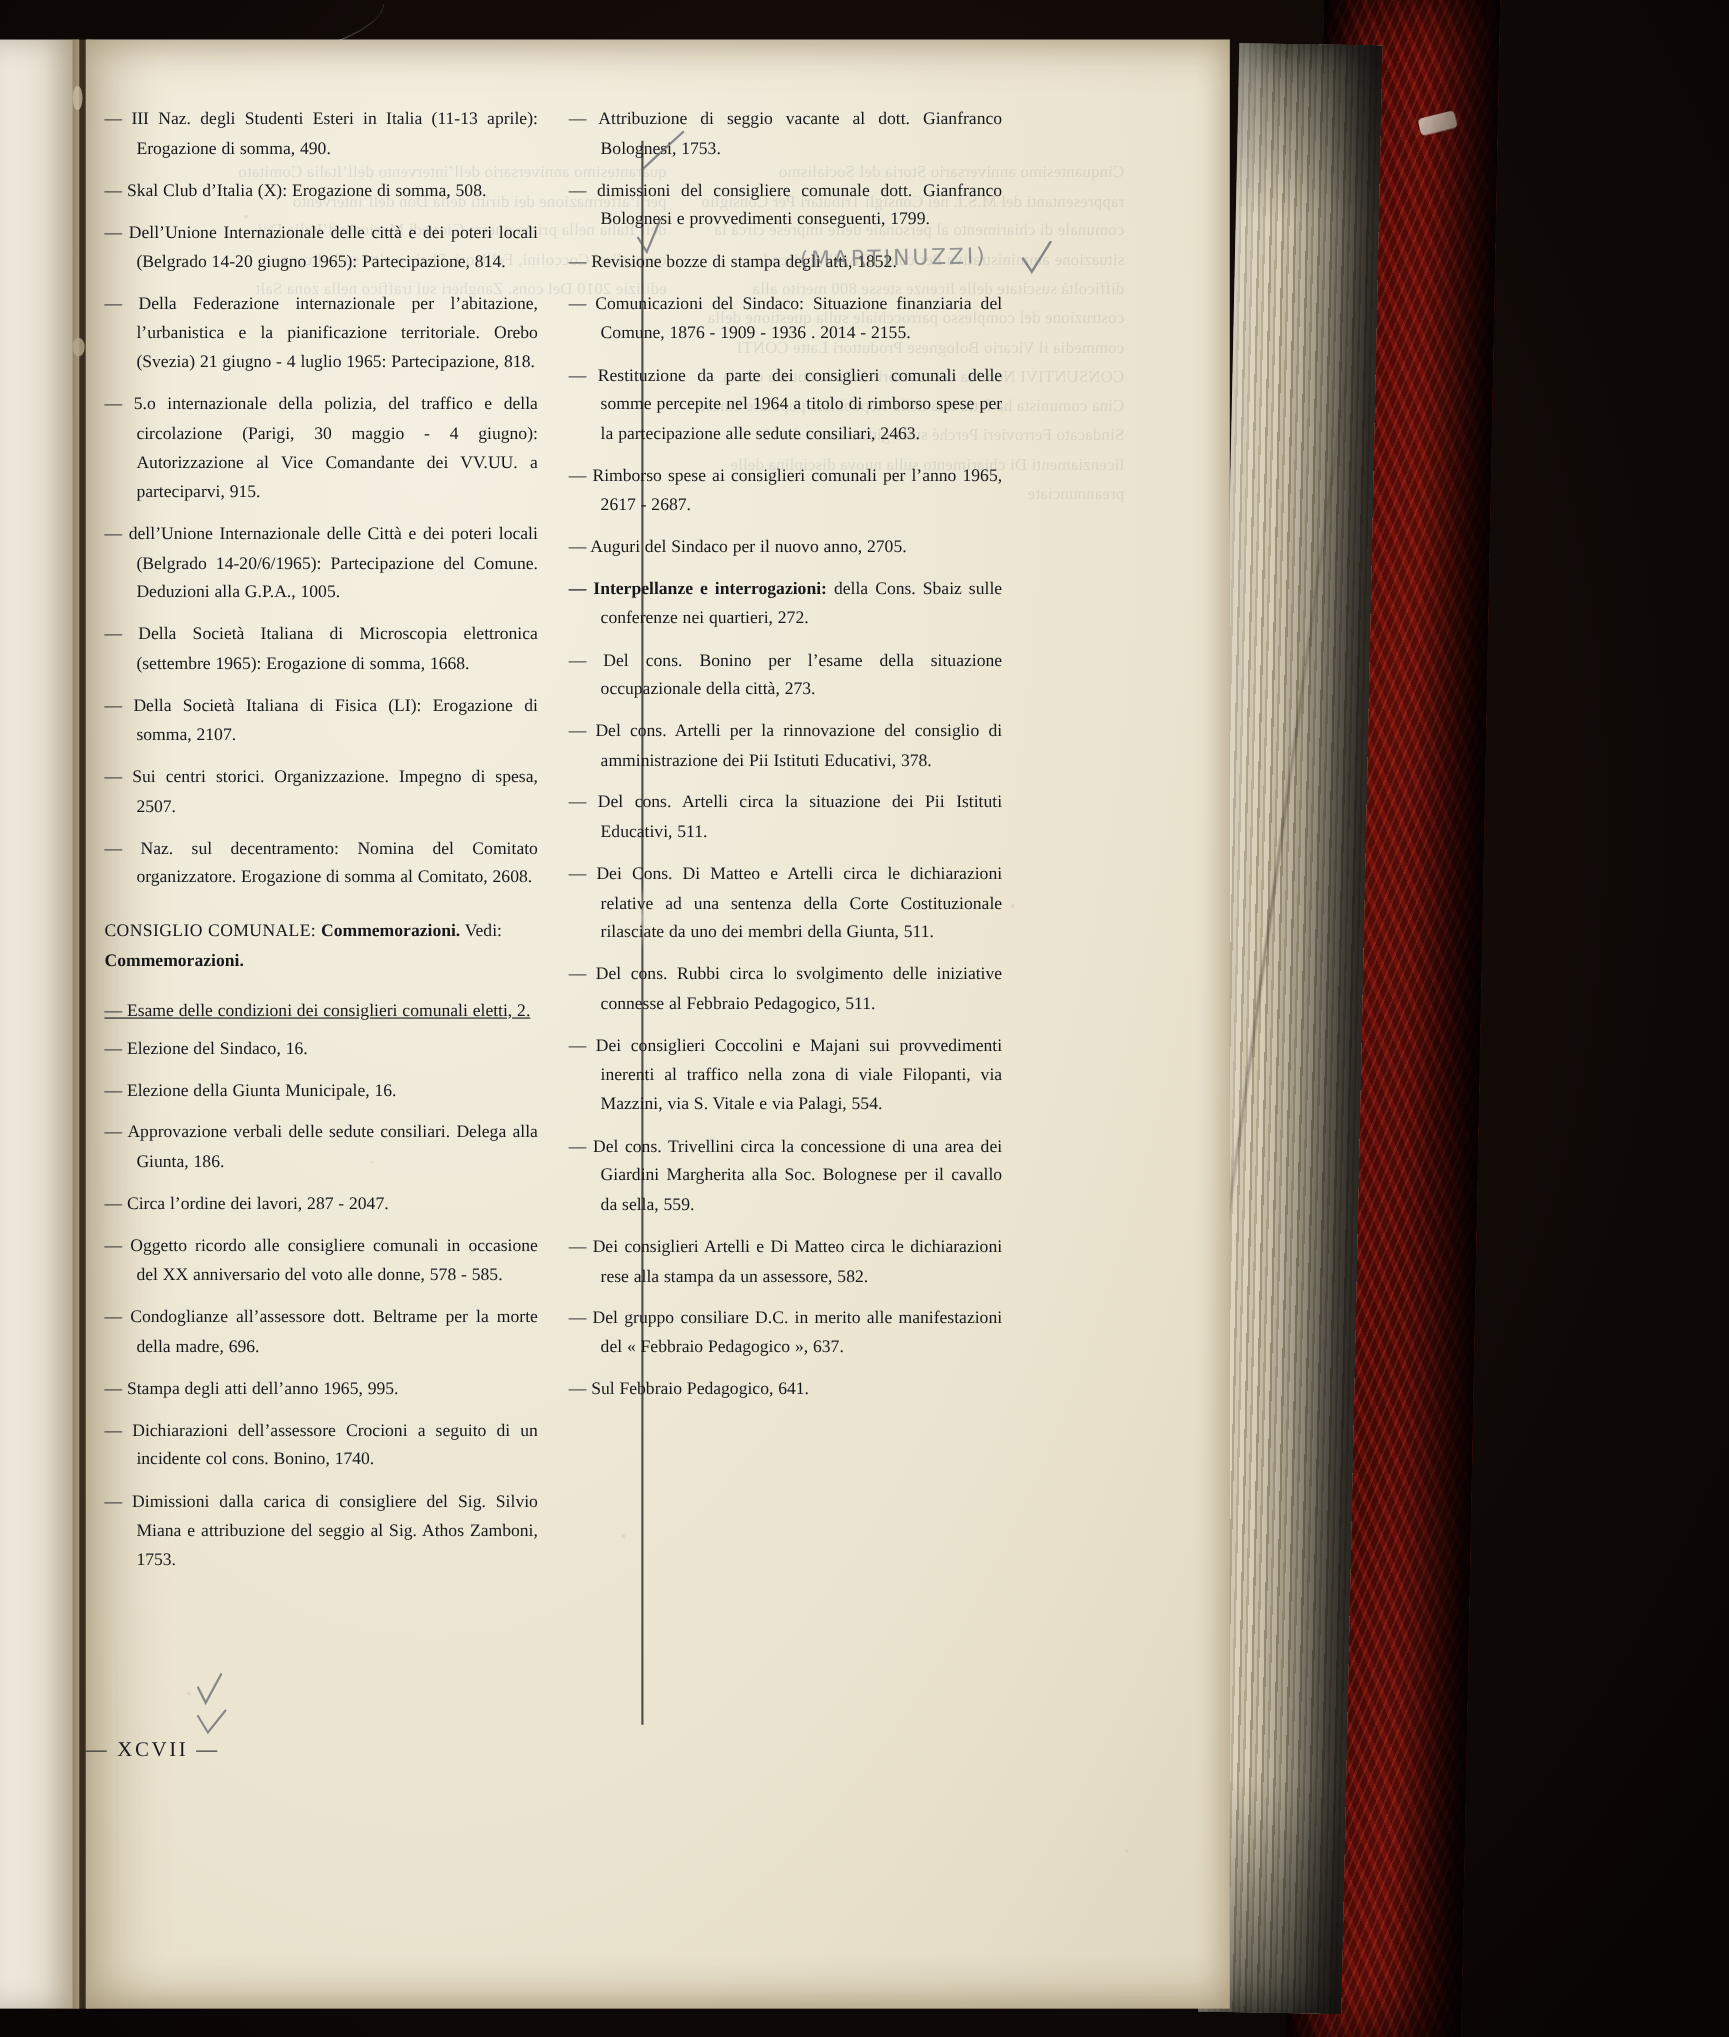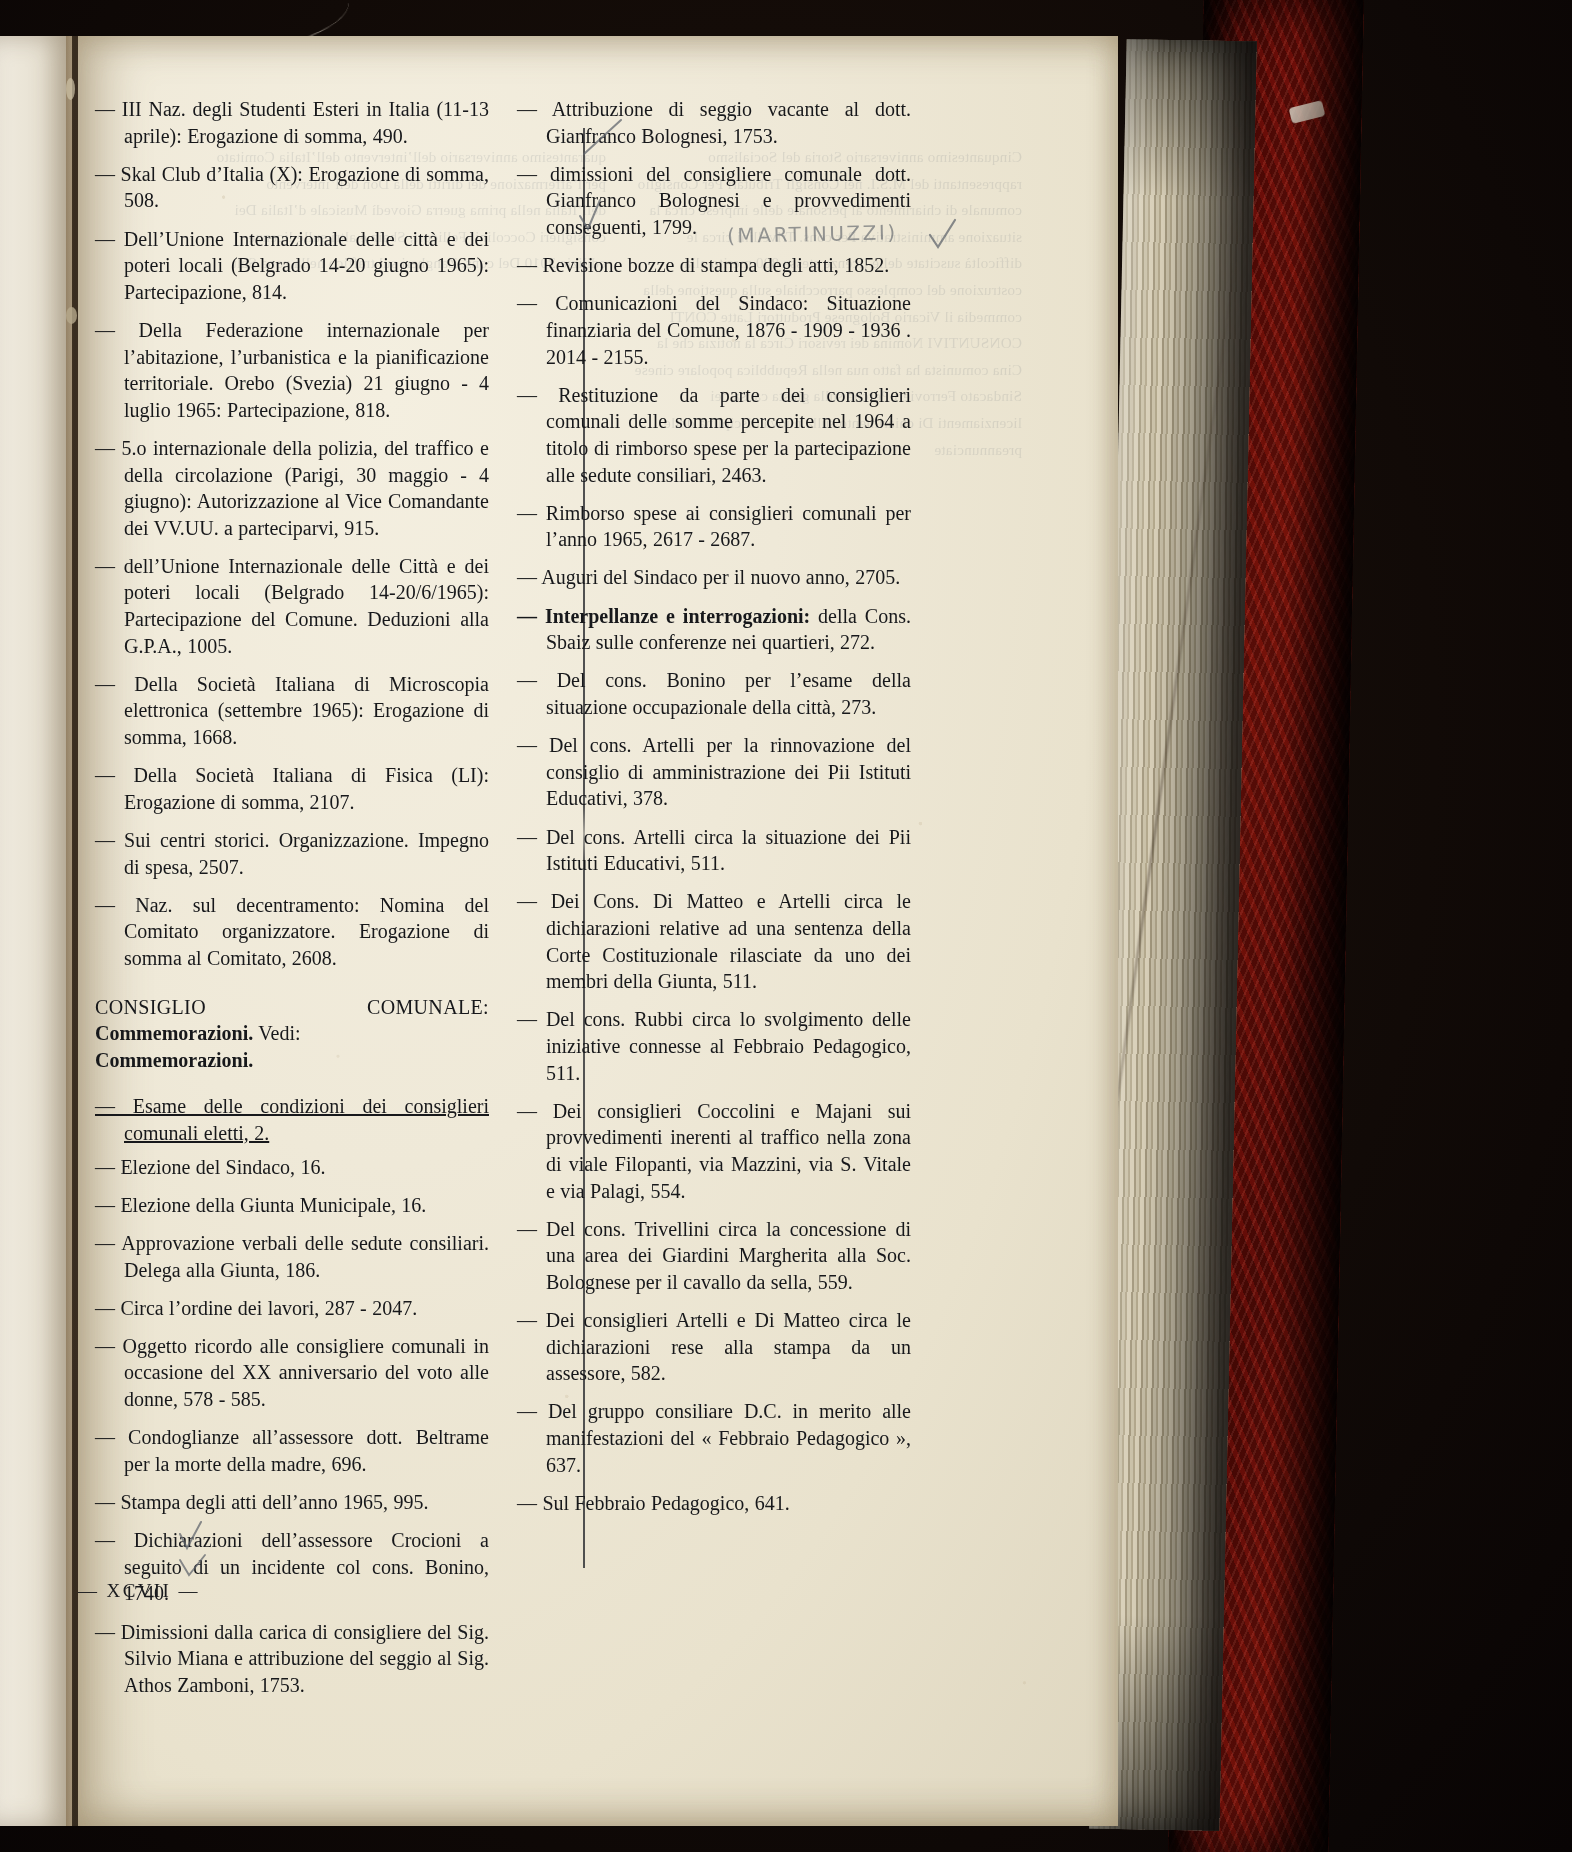--- a/index.html
+++ b/index.html
@@ -123,21 +123,21 @@
     color:#3d4a5c;
     font-size:15.2px;line-height:26.6px;letter-spacing:.2px;
   }
   #bleed .bcol{position:absolute;top:108px;width:392px;}
   #bleed .bleft{left:96px;}
   #bleed .bright{left:512px;}
 
   
   .col{
     position:absolute;top:96px;width:394px;
-    font-size:20px;line-height:26.6px;
+    font-size:16px;line-height:26.6px;
     color:#17181b;
     text-align:justify;
     -webkit-hyphens:none;hyphens:none;
     word-spacing:.4px;
   }
   #col-left{left:95px;}
   #col-right{left:517px;}
 
   .entry{margin:0 0 11.6px 0;padding-left:29px;text-indent:-29px;}
   .entry.tight{margin-bottom:7px;text-decoration:underline;}

